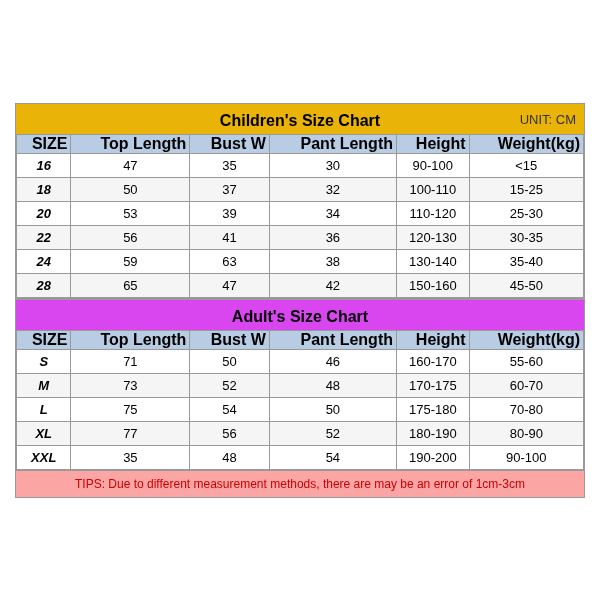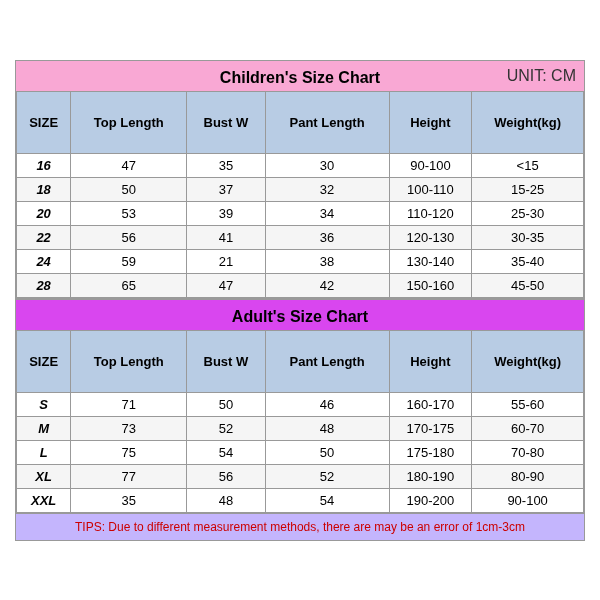--- a/index.html
+++ b/index.html
@@ -16,43 +16,43 @@
     .container {
       width: 570px;
       border: 1.5px solid #999;
       background: #fff;
     }
     .section-title {
       text-align: center;
       font-weight: bold;
       font-size: 16px;
       padding: 8px 0 4px 0;
-      background: #f9a8d4;
+      background: #eab308;
       position: relative;
     }
     .unit-label {
       position: absolute;
       right: 8px;
       top: 50%;
       transform: translateY(-50%);
-      font-size: 16px;
+      font-size: 13px;
       font-weight: normal;
       color: #333;
     }
     table {
       width: 100%;
       border-collapse: collapse;
     }
     th {
       background: #b8cce4;
       border: 1px solid #999;
-      padding: 23px 3px;
-      text-align: center;
-      font-weight: bold;
-      font-size: 13px;
+      padding: 0 3px;
+      text-align: right;
+      font-weight: bold;
+      font-size: 16px;
     }
     td {
       border: 1px solid #999;
       padding: 4px 3px;
       text-align: center;
       font-size: 13px;
     }
     tr:nth-child(even) td {
       background: #f5f5f5;
     }
@@ -61,21 +61,21 @@
     }
     .size-col {
       font-weight: bold;
       font-style: italic;
     }
     .tips-row {
       padding: 6px 8px;
       font-size: 12px;
       color: #cc0000;
       text-align: center;
-      background: #c4b5fd;
+      background: #fca5a5;
       border-top: 1px solid #999;
     }
     .adult-title {
       text-align: center;
       font-weight: bold;
       font-size: 16px;
       padding: 8px 0 4px 0;
       background: #d946ef;
       border-top: 2px solid #999;
     }
@@ -132,21 +132,21 @@
           <td class="size-col">22</td>
           <td>56</td>
           <td>41</td>
           <td>36</td>
           <td>120-130</td>
           <td>30-35</td>
         </tr>
         <tr>
           <td class="size-col">24</td>
           <td>59</td>
-          <td>21</td>
+          <td>63</td>
           <td>38</td>
           <td>130-140</td>
           <td>35-40</td>
         </tr>
         <tr>
           <td class="size-col">28</td>
           <td>65</td>
           <td>47</td>
           <td>42</td>
           <td>150-160</td>

